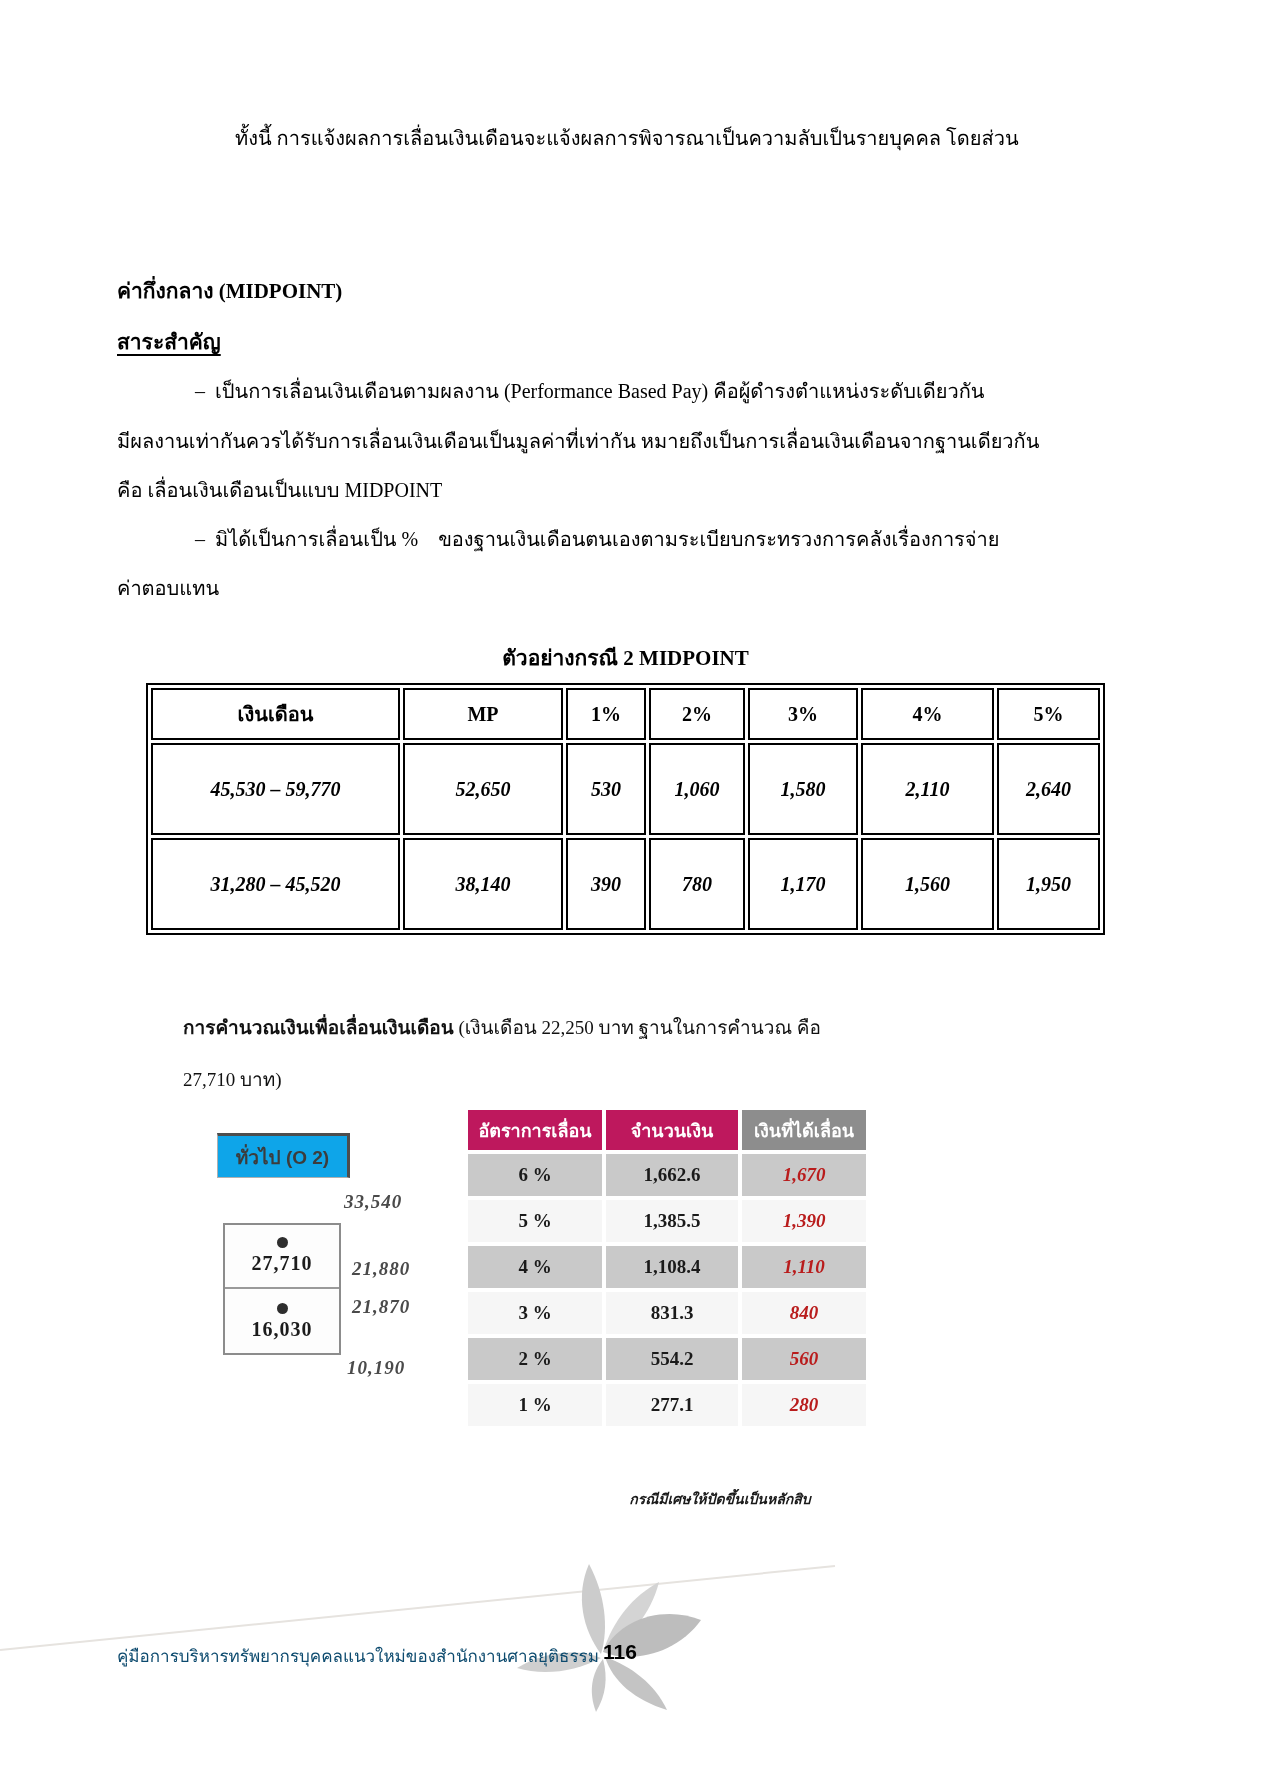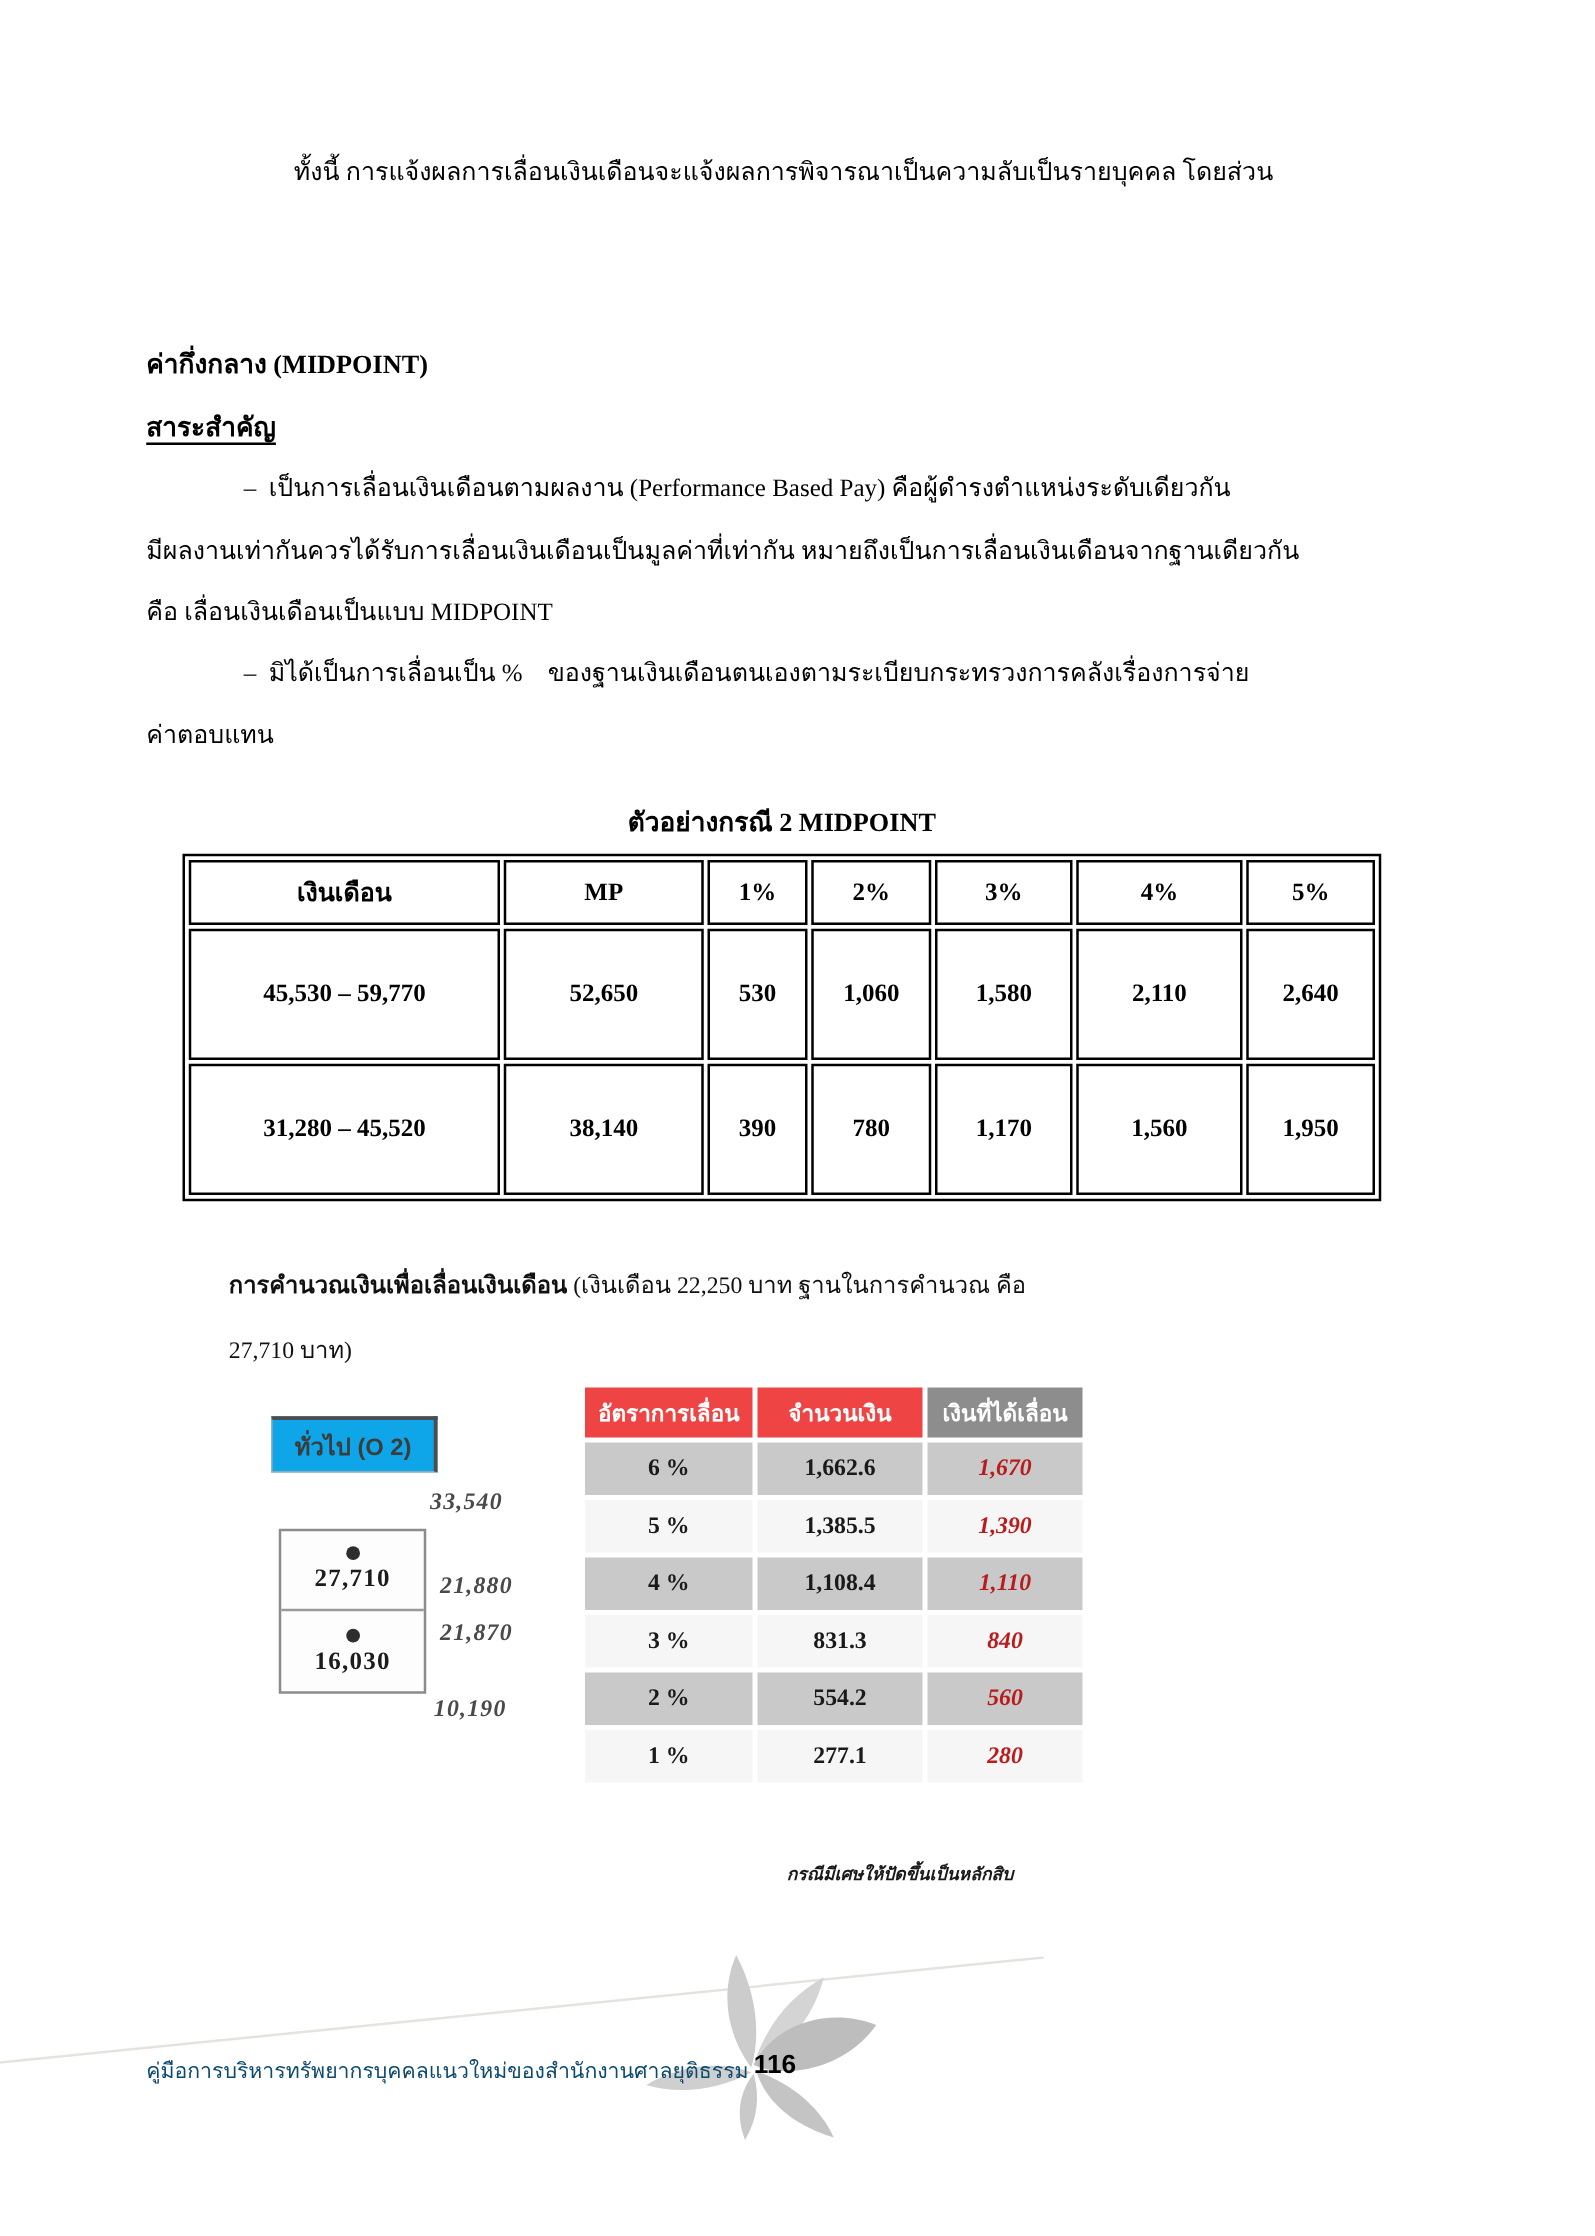--- a/index.html
+++ b/index.html
@@ -12,21 +12,21 @@
   .u { text-decoration:underline; text-underline-offset:5px; text-decoration-thickness:2px; }
 
   
   .mtable-title { position:absolute; left:146px; top:641px; width:959px; text-align:center;
     font-size:21px; font-weight:bold; }
   table.mtable { position:absolute; left:146px; top:683px; border-collapse:separate;
     border-spacing:3px; border:2px solid #000; background:#fff; }
   table.mtable td { border:2px solid #000; box-sizing:border-box; text-align:center;
     vertical-align:middle; font-weight:bold; font-size:20px; padding:0; }
   table.mtable tr.hrow td { height:52px; }
-  table.mtable tr.drow td { height:105px; }
+  table.mtable tr.drow td { height:92px;font-style:italic; }
 
   
   .calcline { position:absolute; white-space:pre; font-size:19px; color:#111; }
   .figlabel { position:absolute; left:217px; top:1133px; width:133px; height:45px;
     background:#0ea5e9; border-left:1px solid #b0b0b0; border-bottom:1px solid #b0b0b0;
     border-top:3px solid #4d4d4d; border-right:3px solid #4d4d4d; box-sizing:border-box;
     display:flex; align-items:center; justify-content:center;
     font-family:"Liberation Sans", sans-serif; font-weight:bold; font-size:19px; color:#3c3c3c; }
   .bandbox { position:absolute; left:223px; top:1223px; width:118px; height:132px;
     border:2px solid #8c8c8c; box-sizing:border-box; background:#fdfdfd; }
@@ -36,21 +36,21 @@
   .dot { width:11px; height:11px; border-radius:50%; background:#2e2e2e; }
   .bandval { font-size:20px; font-weight:bold; color:#1c1c1c; letter-spacing:1px; }
   .scaleval { position:absolute; font-family:"Liberation Serif", serif; font-style:italic;
     font-weight:600; font-size:19px; color:#4a4a4a; letter-spacing:1px; }
 
   
   table.rtable { position:absolute; left:464px; top:1106px; border-collapse:separate;
     border-spacing:4px; background:#fff; }
   table.rtable th { box-sizing:border-box; height:40px; text-align:center; vertical-align:middle;
     color:#fff; font-family:"Liberation Sans", sans-serif; font-weight:bold; font-size:18px; padding:0 4px; }
-  table.rtable th.dark { background:#ef4444; }
+  table.rtable th.dark { background:#be185d; }
   table.rtable th.gray { background:#8d8d8d;margin-top:40px; }
   table.rtable td { box-sizing:border-box; height:42px; text-align:center; vertical-align:middle;
     font-size:19px; font-weight:bold; color:#1a1a1a; padding:0; }
   table.rtable tr.shade td { background:#c9c9c9; }
   table.rtable tr.light td { background:#f6f6f6; }
   table.rtable td.it { font-style:italic; font-weight:600; color:#b91c1c; }
   .fignote { position:absolute; left:540px; top:1488px; width:360px; text-align:center;
     font-size:14px; font-weight:bold; font-style:italic; color:#1a1a1a; white-space:pre; }
 
   

